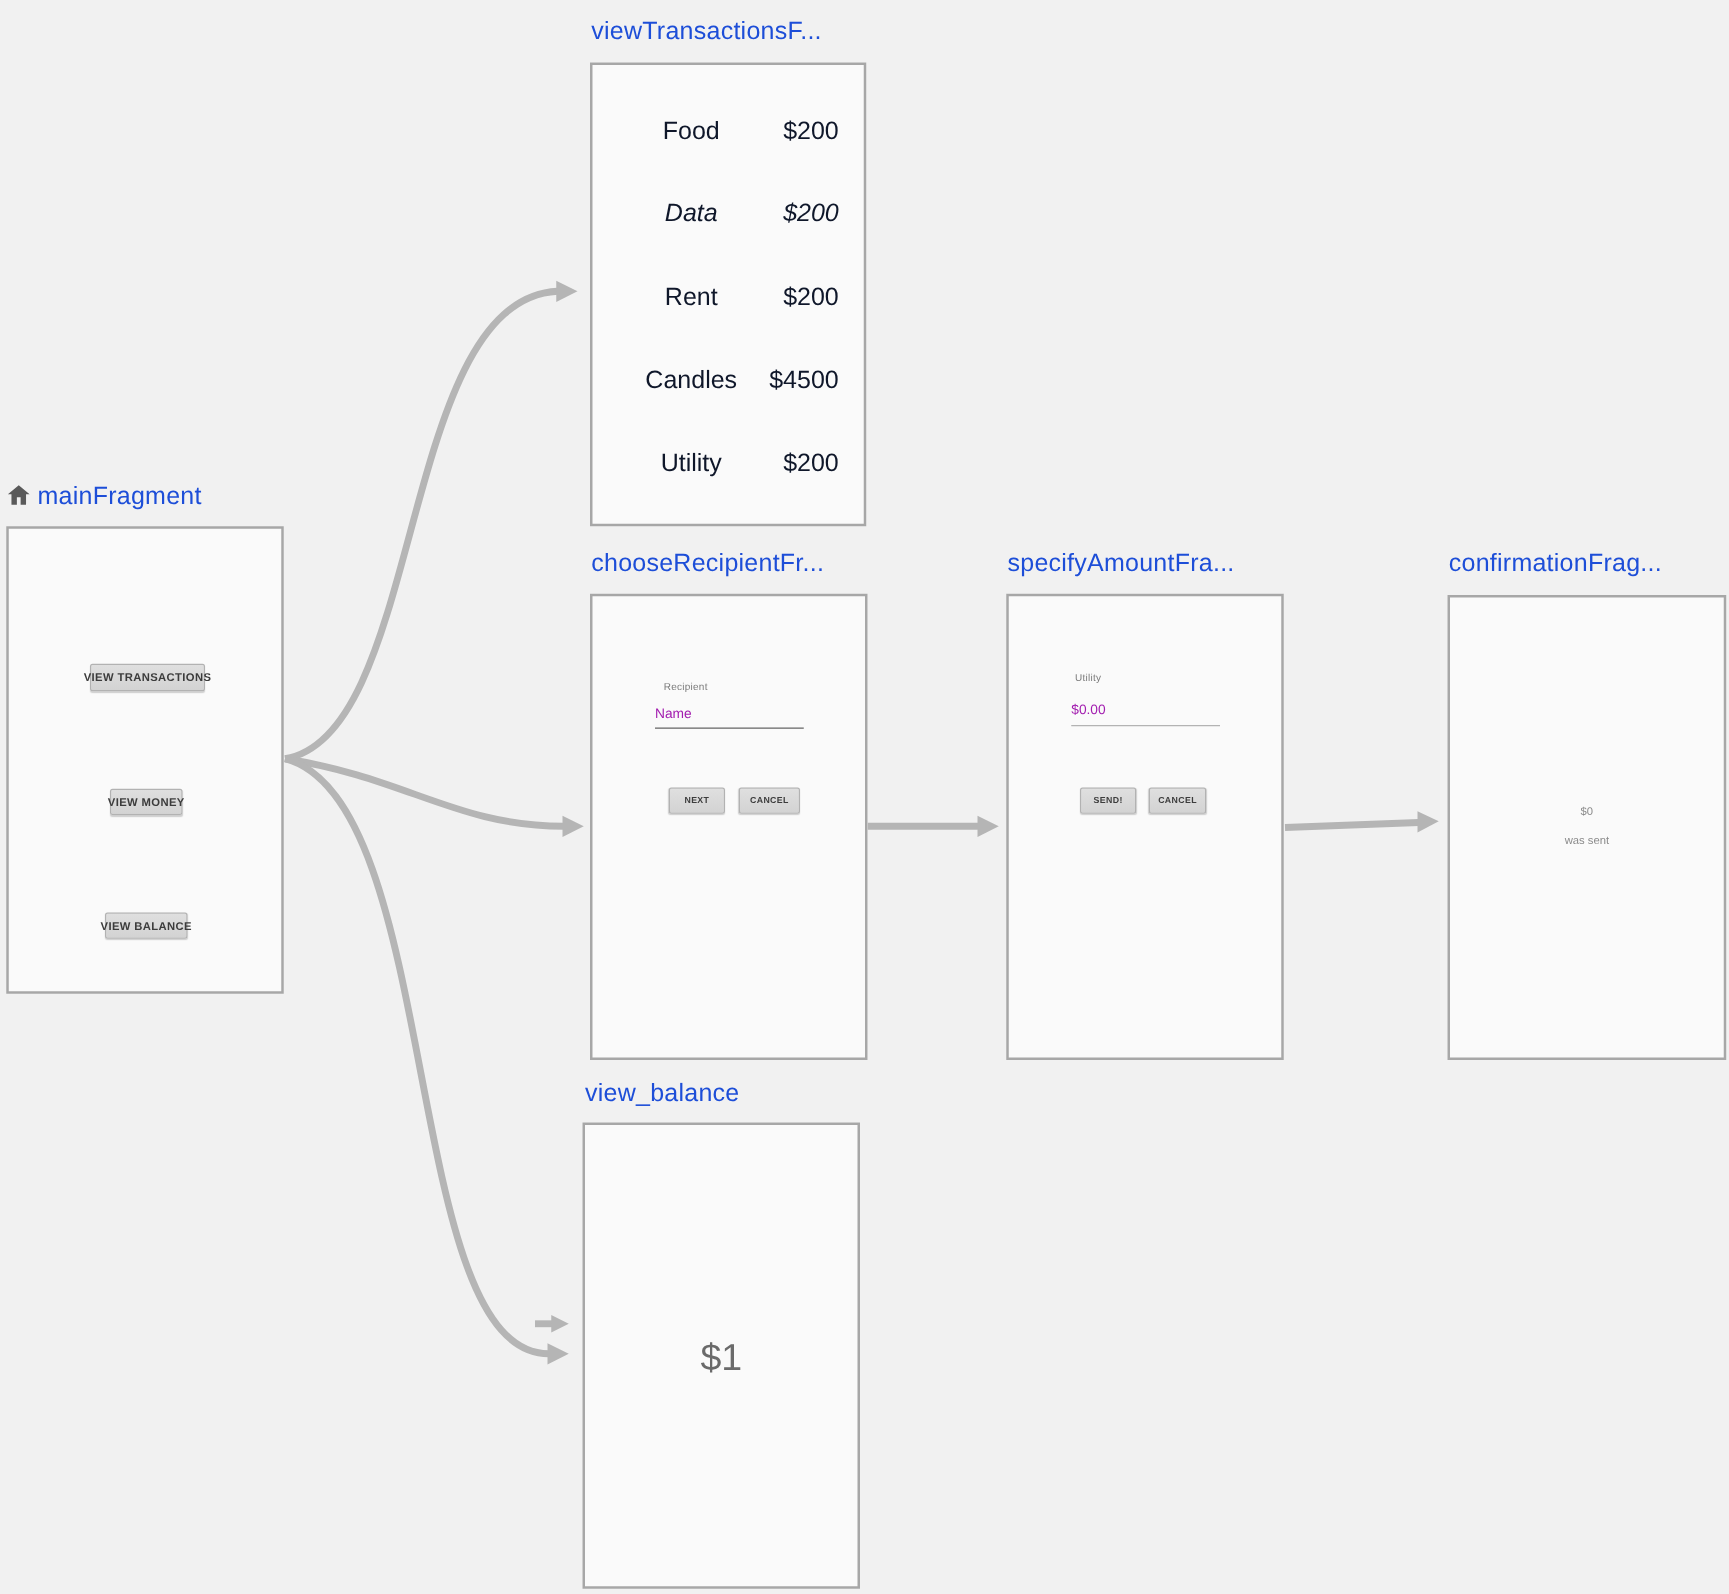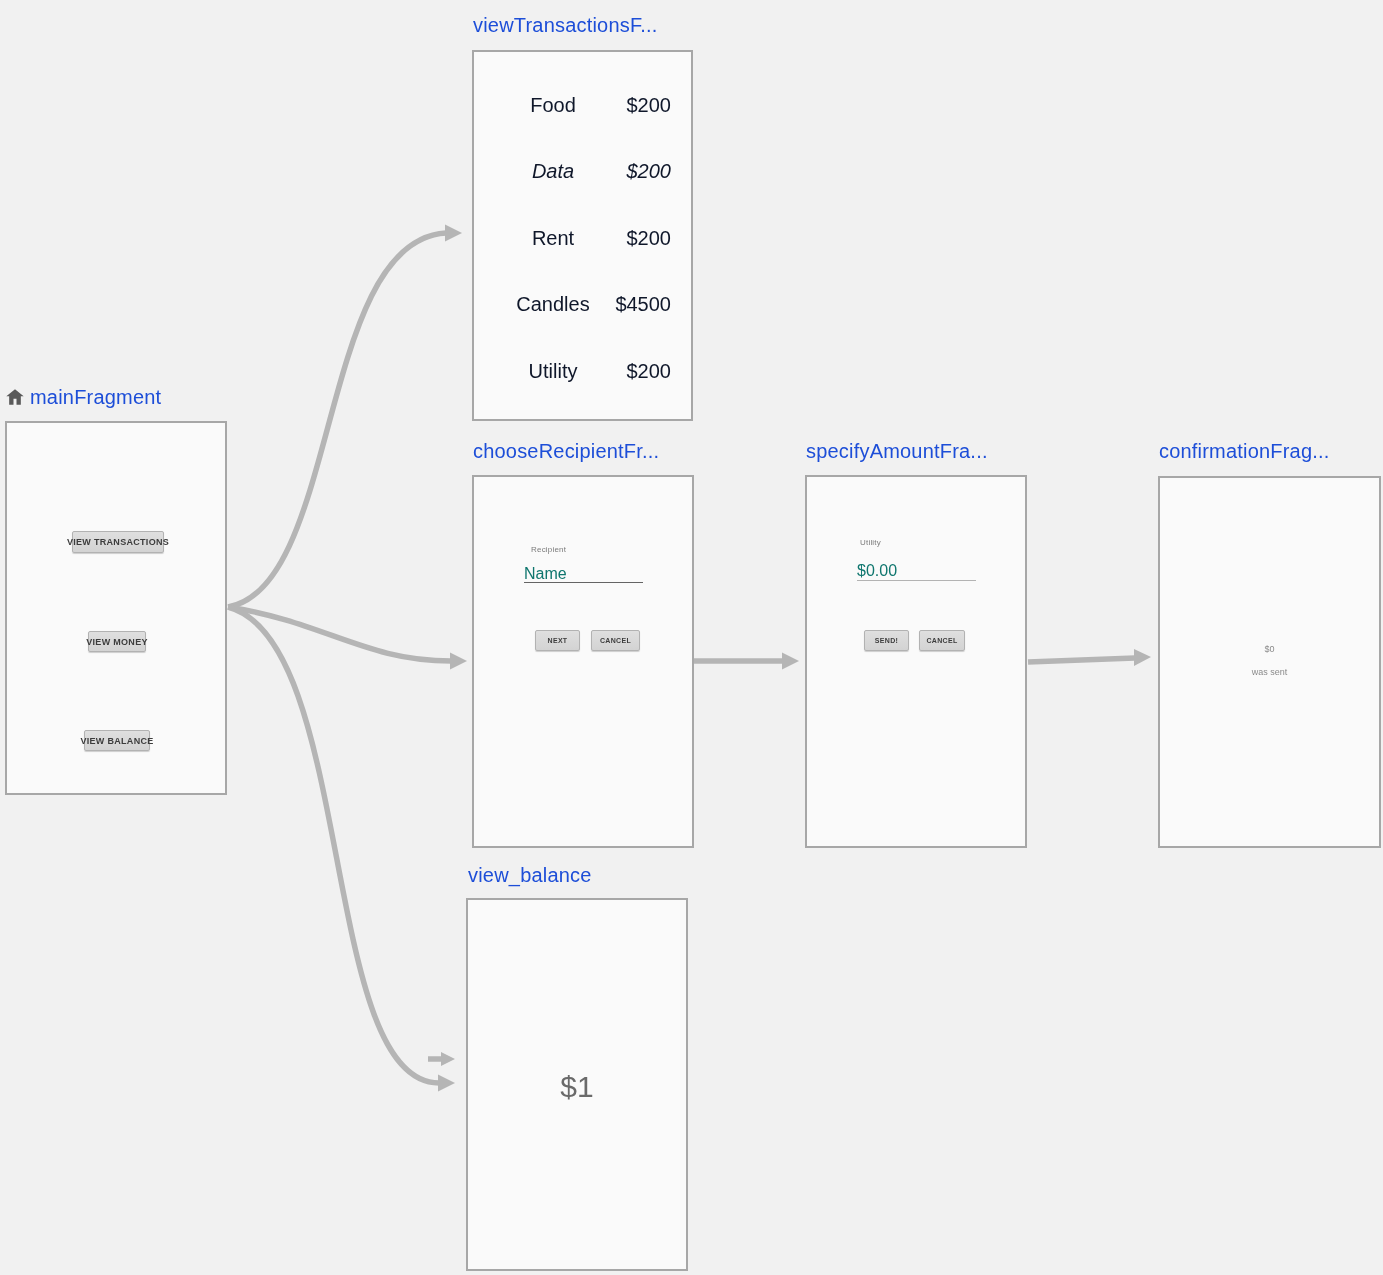--- a/index.html
+++ b/index.html
@@ -28,21 +28,21 @@
     box-sizing:border-box;white-space:nowrap;margin-top:32px;
   }
   .abtn.big{font-size:9px;}
   .abtn.small{font-size:7px;}
   
   .t-row{position:absolute;left:0;width:100%;height:24px;color:#0f172a;font-size:20px;}
   .t-label{position:absolute;left:0;width:158px;text-align:center;}
   .t-value{position:absolute;right:20px;text-align:right;}
   
   .fld-label{position:absolute;font-size:8px;color:#7b7b7b;letter-spacing:.2px;}
-  .fld-value{position:absolute;font-size:16px;color:#0f766e;text-align:right;}
+  .fld-value{position:absolute;font-size:11px;color:#a21caf;text-align:right;}
   .fld-line{position:absolute;height:1px;}
   .center-txt{position:absolute;left:0;width:100%;text-align:center;}
   
   svg.arrows{position:absolute;left:0;top:0;z-index:1;}
   .panel,.node-title{z-index:2;}
   .arrow-path{fill:none;stroke:#b5b5b5;stroke-width:5.5;}
   .arrow-head{fill:#b5b5b5;stroke:none;}
 </style>
 </head>
 <body>

